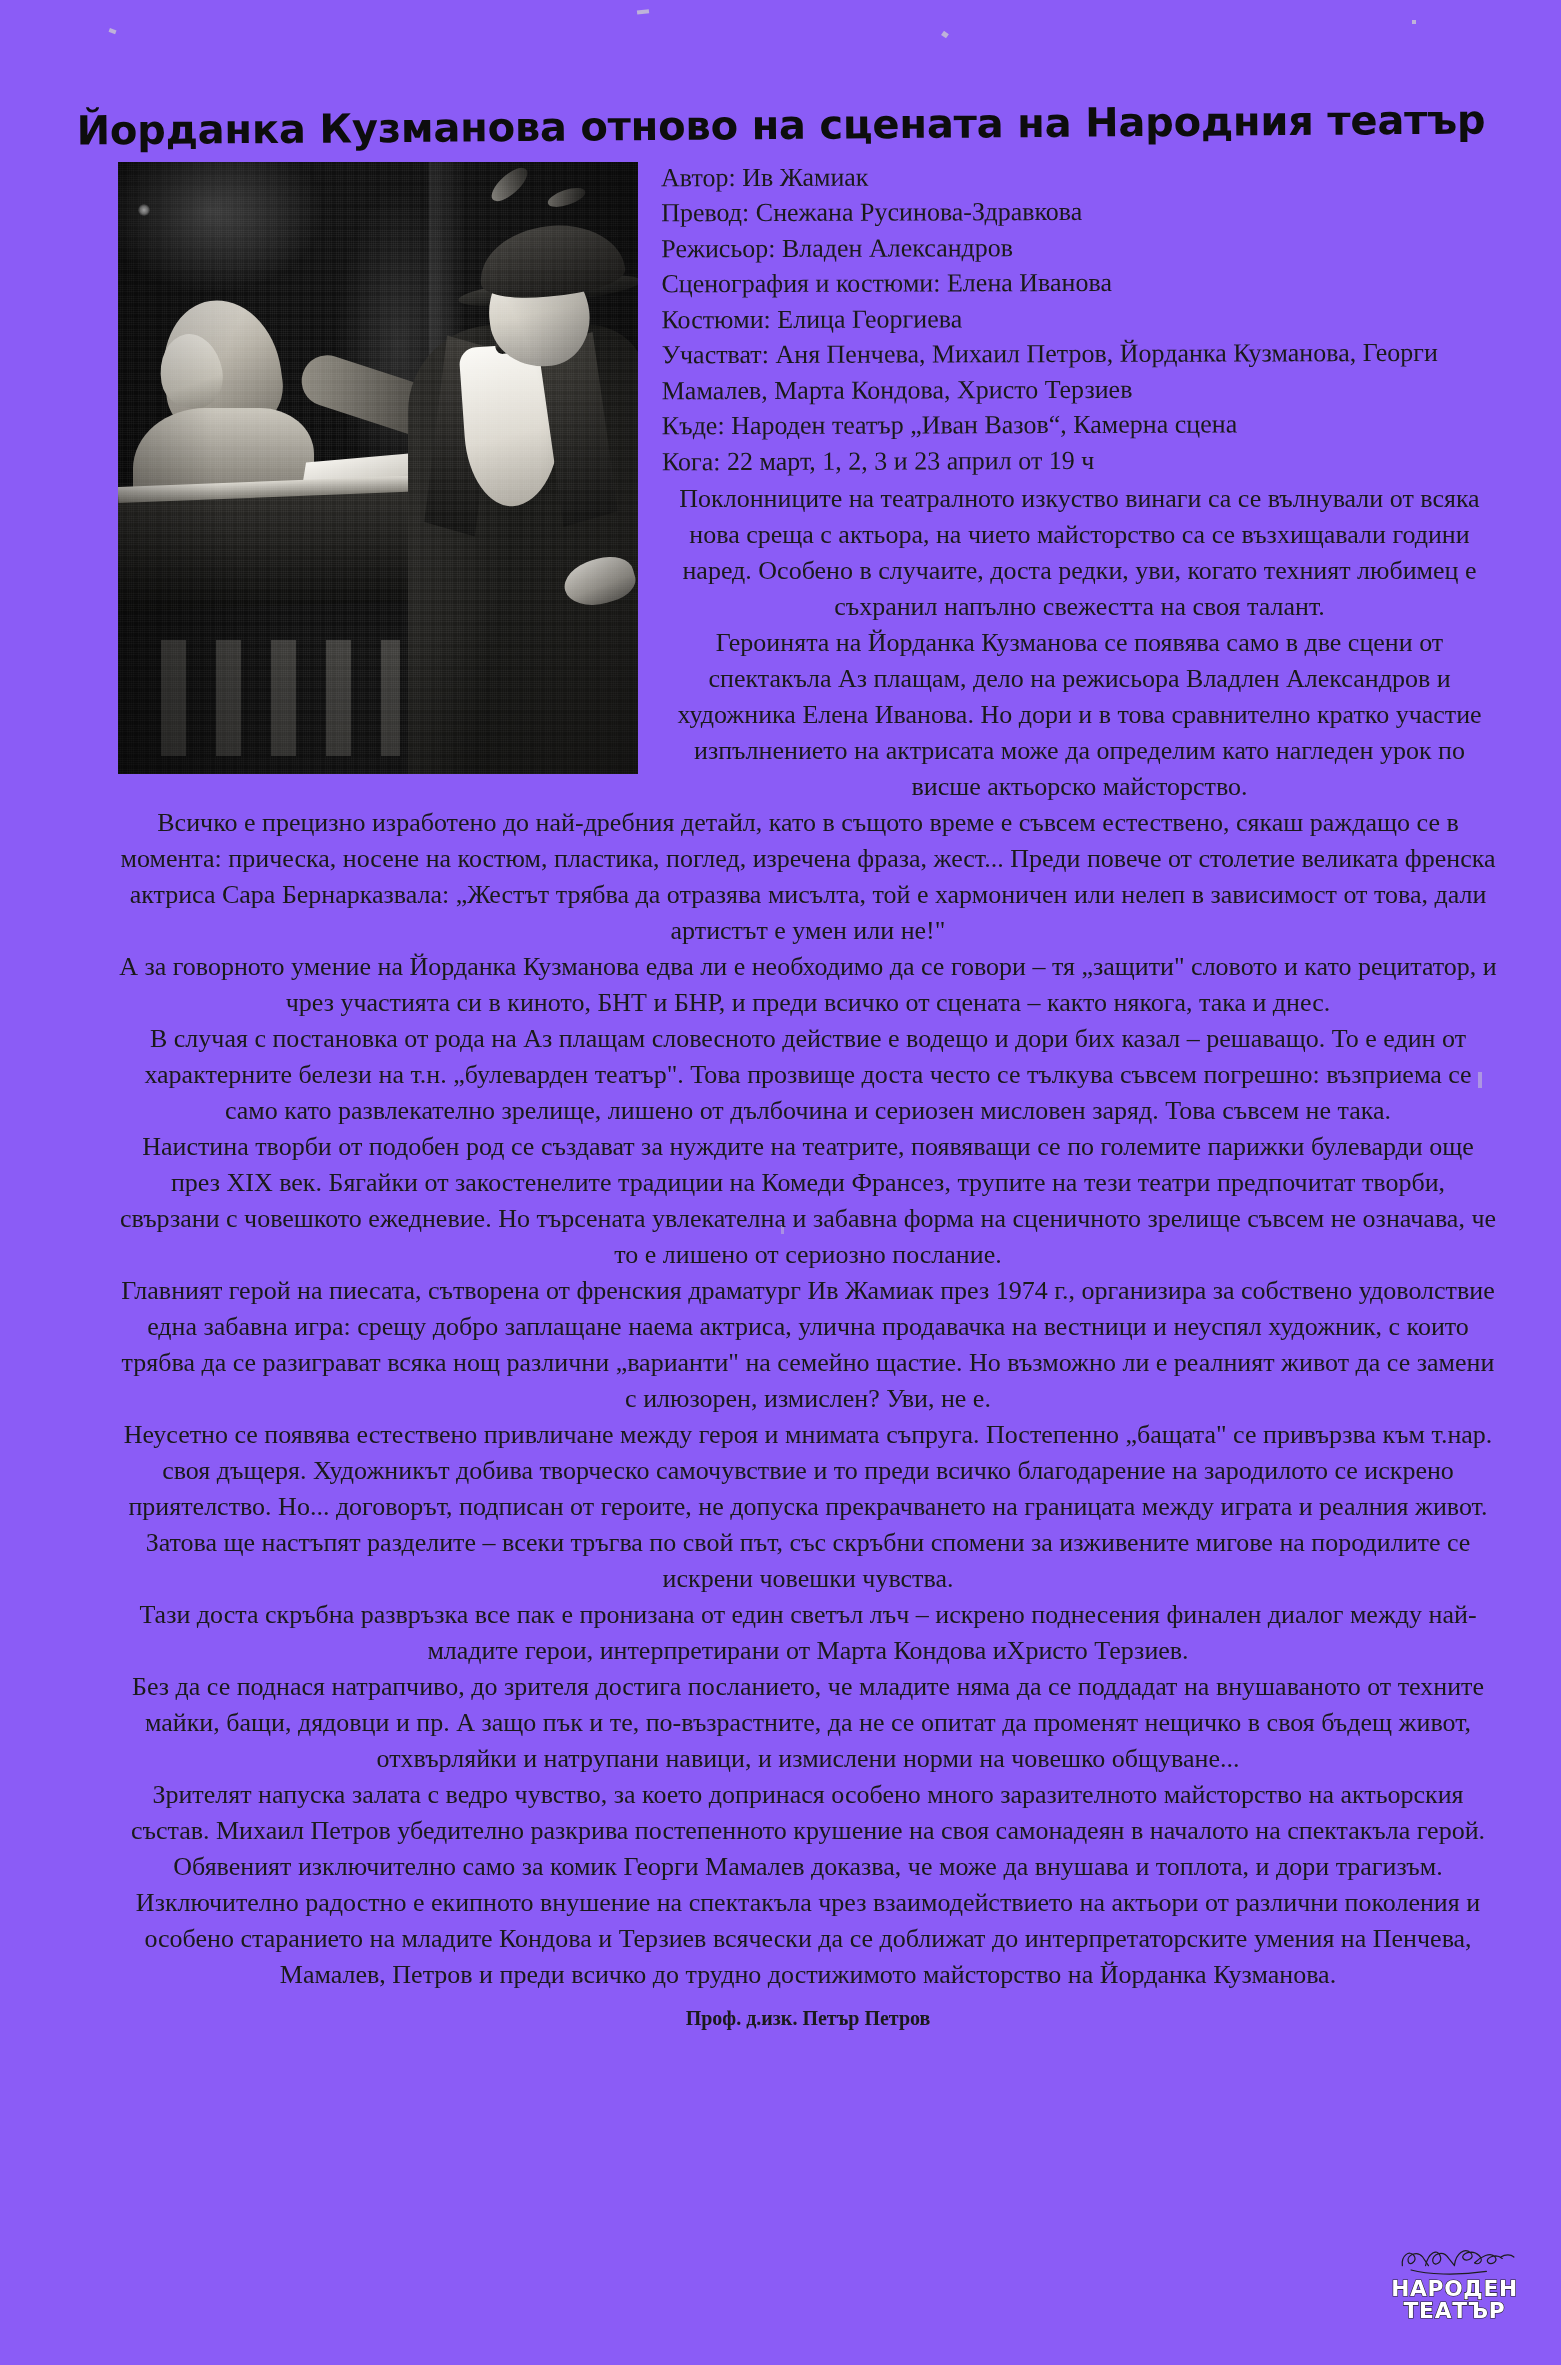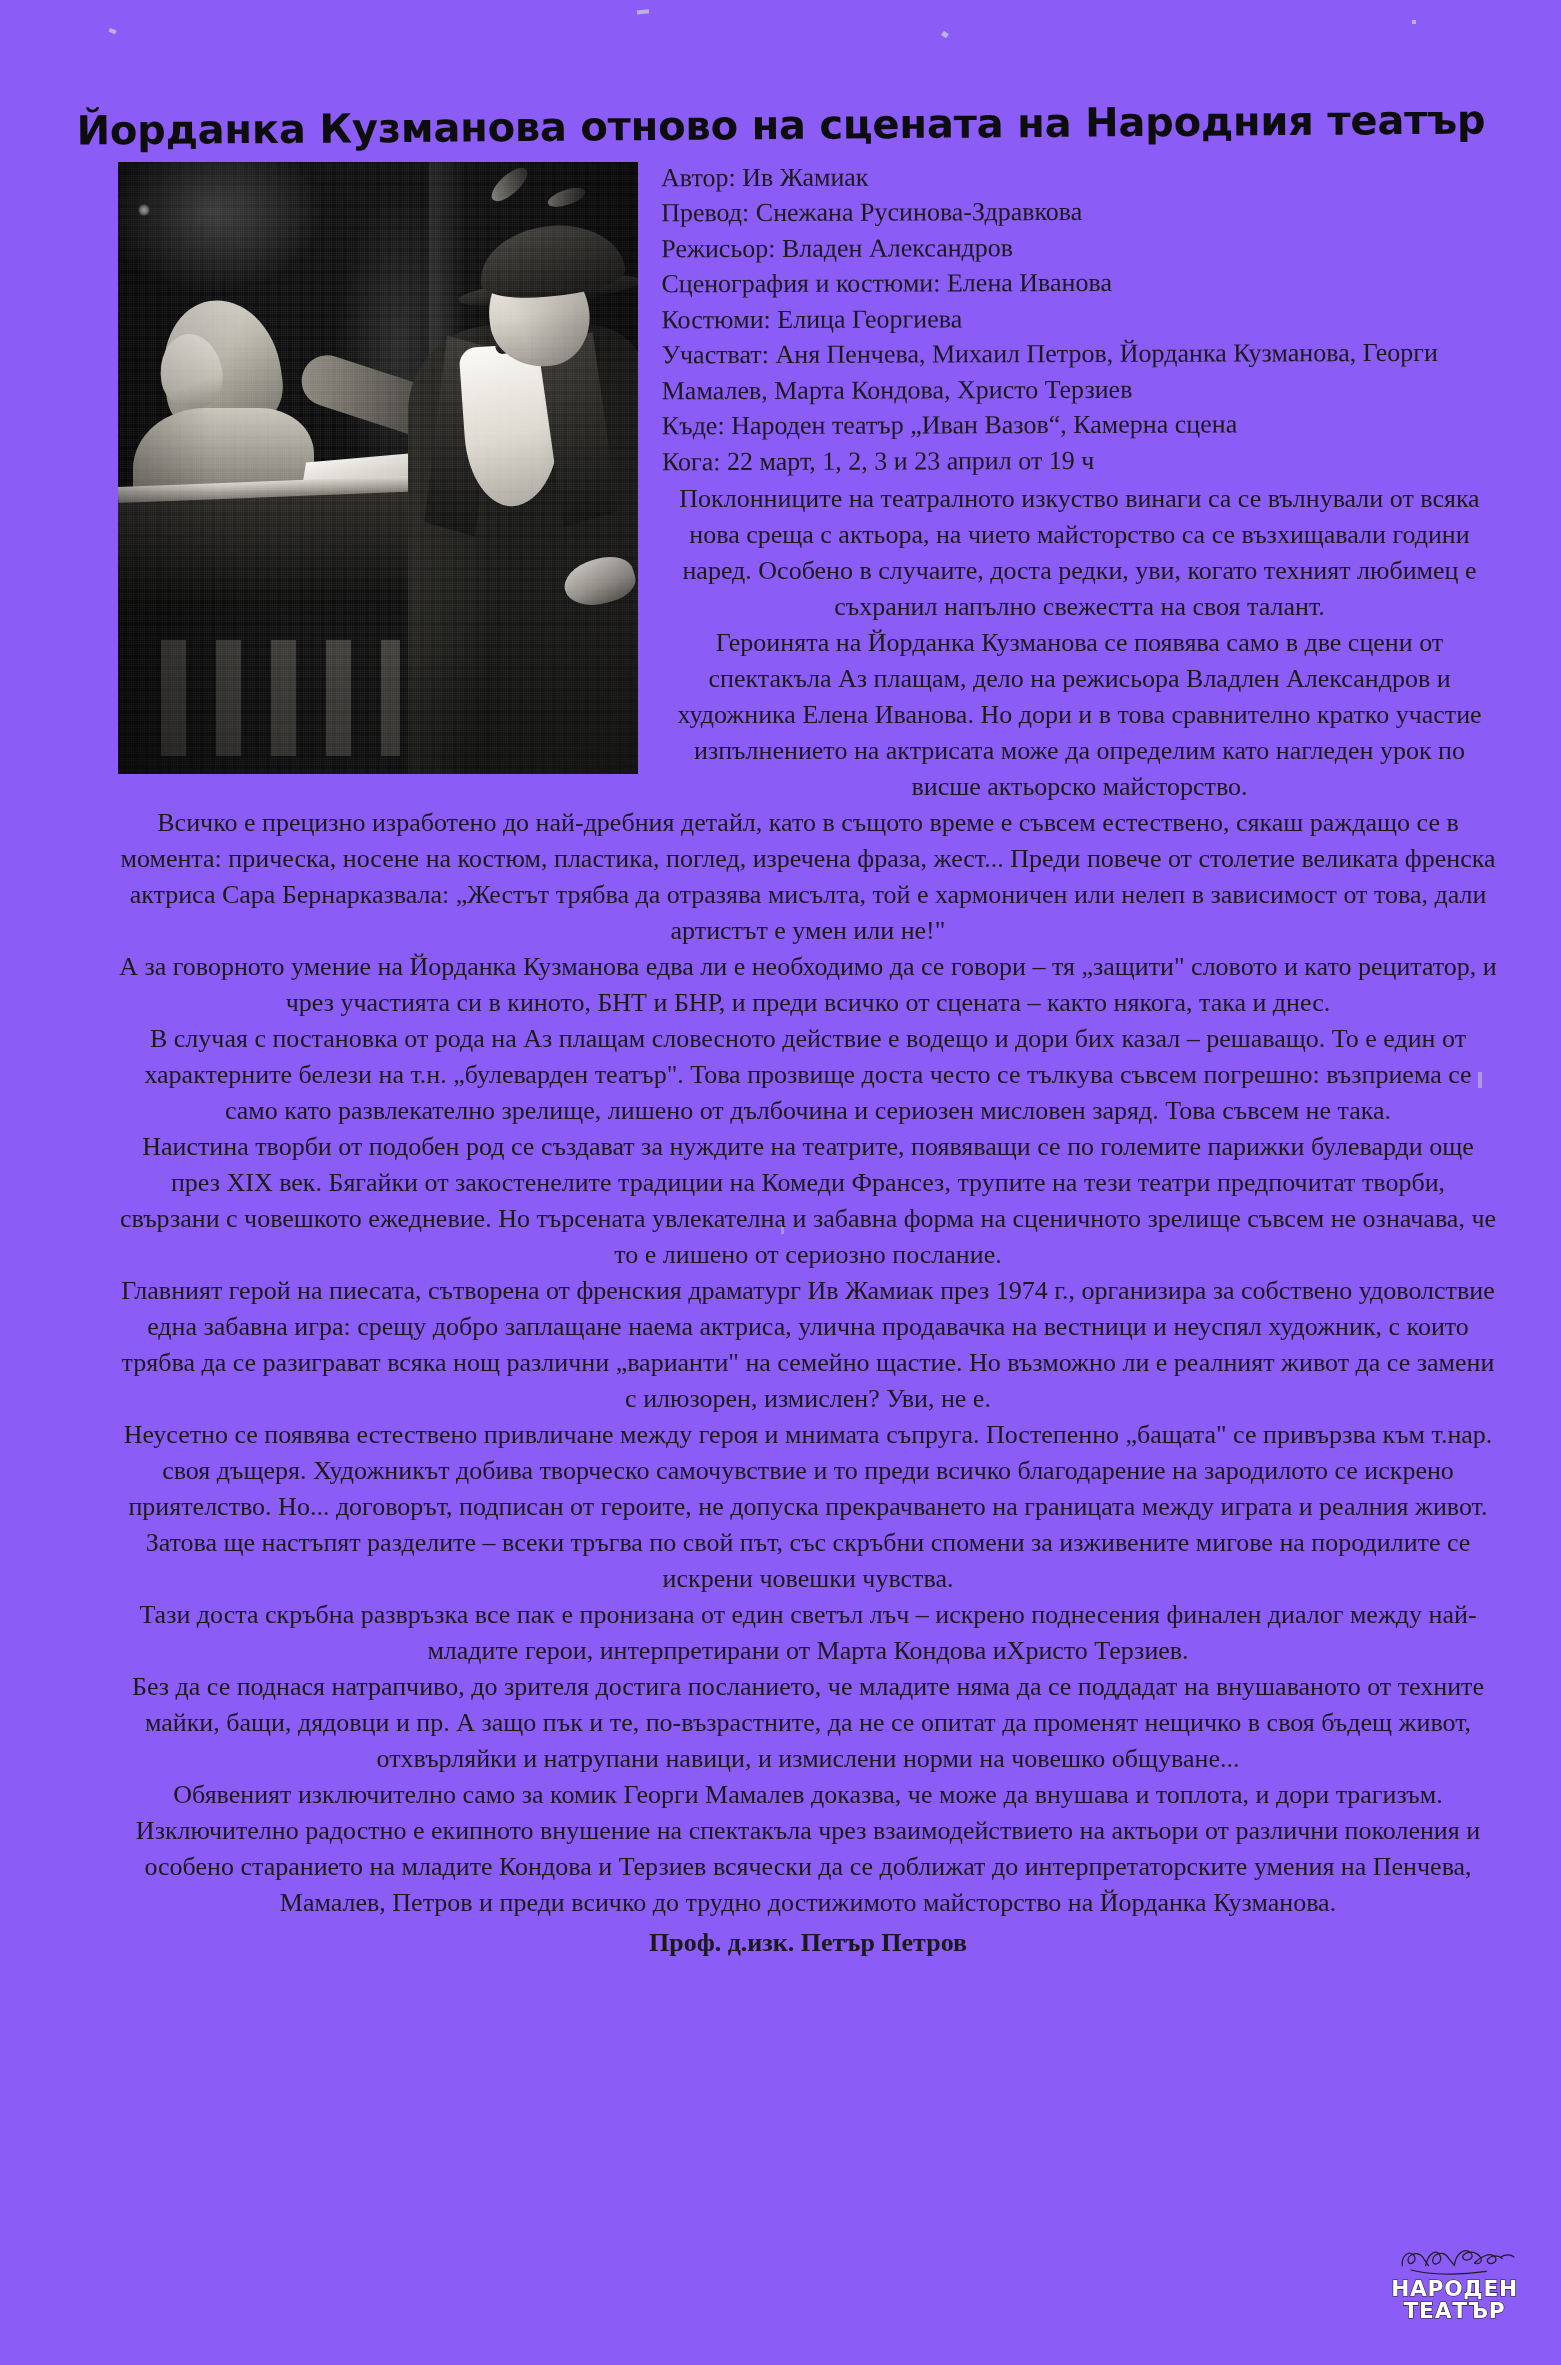--- a/index.html
+++ b/index.html
@@ -208,23 +208,23 @@
     font-size: 26px;
     line-height: 1.385;
     text-align: center;
   }
   .body-text p {
     margin: 0;
   }
   .clearer { clear: both; height: 0; }
 
   .byline {
-    margin-top: 4px;
+    margin-top: 12px;
     font-weight: bold;
-    font-size: 26px;
+    font-size: 20px;
     font-family: "Liberation Serif", serif;
   }
 
   .logo {
     position: absolute;
     right: 38px;
     bottom: 38px;
     width: 139px;
     height: 87px;
     user-select: none;
@@ -293,20 +293,21 @@
       <p>Героинята на Йорданка Кузманова се появява само в две сцени от спектакъла Аз плащам, дело на режисьора Владлен Александров и художника Елена Иванова. Но дори и в това сравнително кратко участие изпълнението на актрисата може да определим като нагледен урок по висше актьорско майсторство.</p>
       <div class="clearer"></div>
       <p>Всичко е прецизно изработено до най-дребния детайл, като в същото време е съвсем естествено, сякаш раждащо се в момента: прическа, носене на костюм, пластика, поглед, изречена фраза, жест... Преди повече от столетие великата френска актриса Сара Бернарказвала: „Жестът трябва да отразява мисълта, той е хармоничен или нелеп в зависимост от това, дали артистът е умен или не!"</p>
       <p>А за говорното умение на Йорданка Кузманова едва ли е необходимо да се говори – тя „защити" словото и като рецитатор, и чрез участията си в киното, БНТ и БНР, и преди всичко от сцената – както някога, така и днес.</p>
       <p>В случая с постановка от рода на Аз плащам словесното действие е водещо и дори бих казал – решаващо. То е един от характерните белези на т.н. „булеварден театър". Това прозвище доста често се тълкува съвсем погрешно: възприема се само като развлекателно зрелище, лишено от дълбочина и сериозен мисловен заряд. Това съвсем не така.</p>
       <p>Наистина творби от подобен род се създават за нуждите на театрите, появяващи се по големите парижки булеварди още през XIX век. Бягайки от закостенелите традиции на Комеди Франсез, трупите на тези театри предпочитат творби, свързани с човешкото ежедневие. Но търсената увлекателна и забавна форма на сценичното зрелище съвсем не означава, че то е лишено от сериозно послание.</p>
       <p>Главният герой на пиесата, сътворена от френския драматург Ив Жамиак през 1974 г., организира за собствено удоволствие една забавна игра: срещу добро заплащане наема актриса, улична продавачка на вестници и неуспял художник, с които трябва да се разиграват всяка нощ различни „варианти" на семейно щастие. Но възможно ли е реалният живот да се замени с илюзорен, измислен? Уви, не е.</p>
       <p>Неусетно се появява естествено привличане между героя и мнимата съпруга. Постепенно „бащата" се привързва към т.нар. своя дъщеря. Художникът добива творческо самочувствие и то преди всичко благодарение на зародилото се искрено приятелство. Но... договорът, подписан от героите, не допуска прекрачването на границата между играта и реалния живот. Затова ще настъпят разделите – всеки тръгва по свой път, със скръбни спомени за изживените мигове на породилите се искрени човешки чувства.</p>
       <p>Тази доста скръбна развръзка все пак е пронизана от един светъл лъч – искрено поднесения финален диалог между най-младите герои, интерпретирани от Марта Кондова иХристо Терзиев.</p>
       <p>Без да се поднася натрапчиво, до зрителя достига посланието, че младите няма да се поддадат на внушаваното от техните майки, бащи, дядовци и пр. А защо пък и те, по-възрастните, да не се опитат да променят нещичко в своя бъдещ живот, отхвърляйки и натрупани навици, и измислени норми на човешко общуване...</p>
+      <p>Зрителят напуска залата с ведро чувство, за което допринася особено много заразителното майсторство на актьорския състав. Михаил Петров убедително разкрива постепенното крушение на своя самонадеян в началото на спектакъла герой.</p>
       <p>Обявеният изключително само за комик Георги Мамалев доказва, че може да внушава и топлота, и дори трагизъм.</p>
       <p>Изключително радостно е екипното внушение на спектакъла чрез взаимодействието на актьори от различни поколения и особено старанието на младите Кондова и Терзиев всячески да се доближат до интерпретаторските умения на Пенчева, Мамалев, Петров и преди всичко до трудно достижимото майсторство на Йорданка Кузманова.</p>
       <div class="byline">Проф. д.изк. Петър Петров</div>
     </div>
 
   </div>
 
   <div class="logo">
     <svg width="139" height="87" viewBox="0 0 192 120">
       <g fill="none" stroke="#1d1d1d" stroke-width="1.7" stroke-linecap="round" stroke-linejoin="round">

